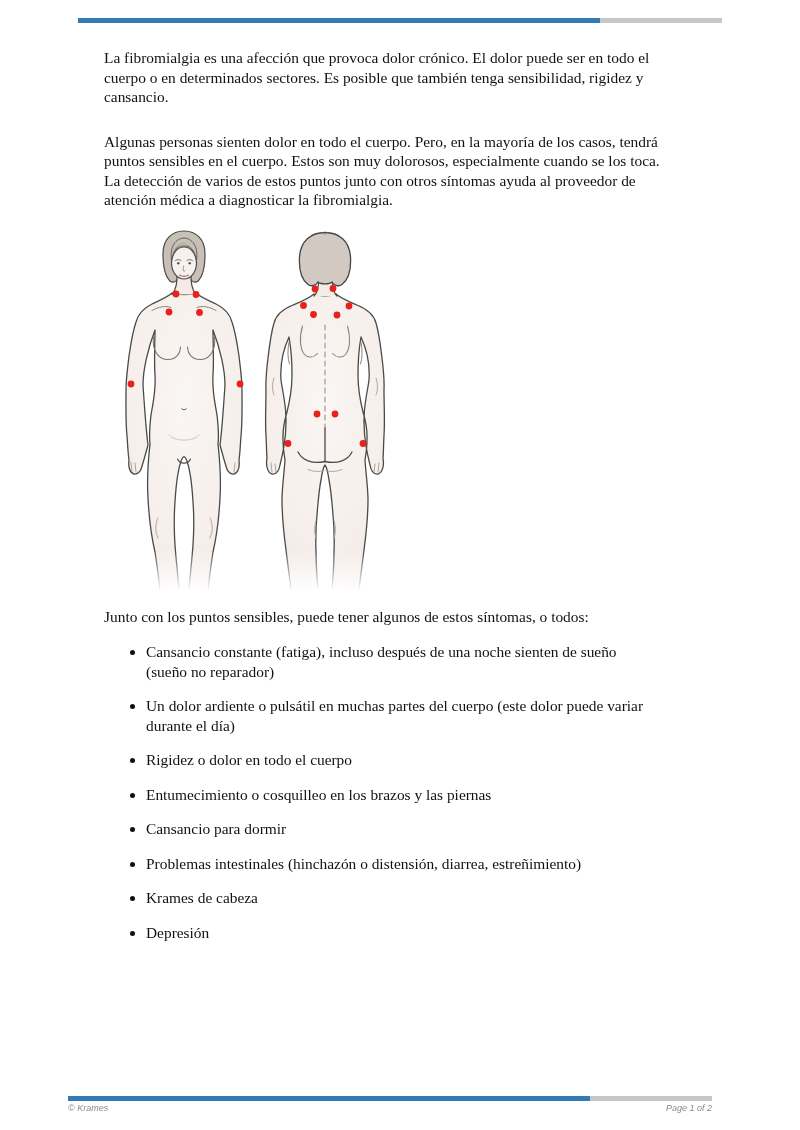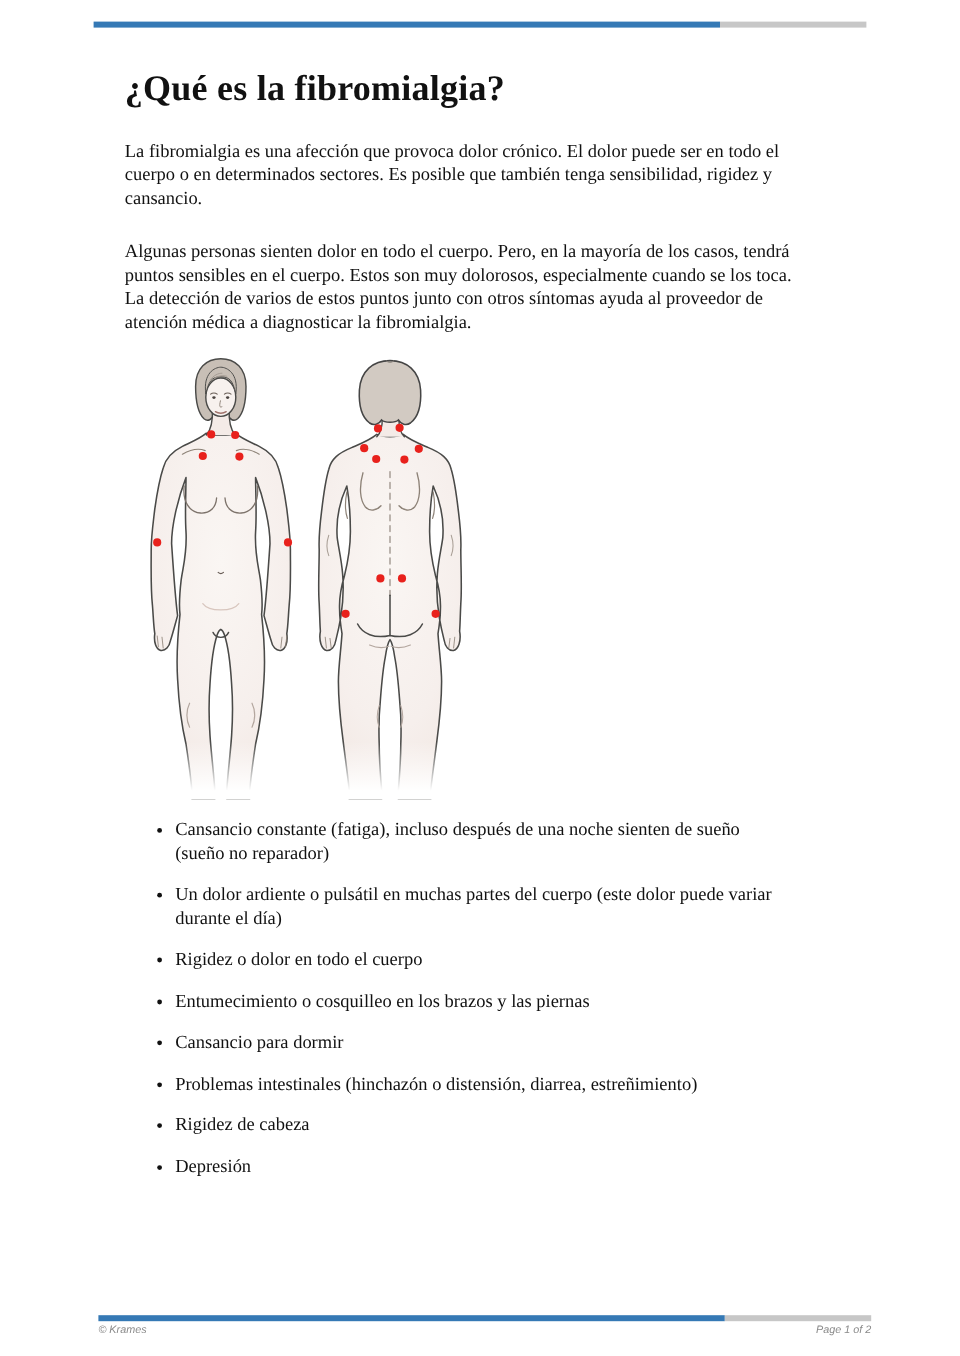--- a/index.html
+++ b/index.html
@@ -37,41 +37,40 @@
 
   ul.symptoms {
     margin:16px 0 0; padding-left:42px; list-style:disc;
   }
   ul.symptoms li {
     font-size:15.4px; line-height:19.5px; margin-bottom:15px;
     white-space:pre-line;
   }
 
   .footer {
-    position:absolute; left:82px; top:1096px; width:644px;
+    position:absolute; left:68px; top:1096px; width:644px;
   }
   .footer-meta {
     display:flex; justify-content:space-between; margin-top:2px;
     font-family:"Liberation Sans", sans-serif; font-style:italic;
     font-size:9px; color:#8a8a8a;
   }
 </style>
 </head>
 <body style="--bar-blue: #3579b5; --bar-gray: #c7c7c7;">
 
 <div class="page">
 
   <div class="rule top-rule">
     <div class="blue"></div>
     <div class="gray"></div>
   </div>
 
   <div class="content">
 
-    <h1>¿Qué es la fibromialgia?</h1>
 
     <p class="body-text">La fibromialgia es una afección que provoca dolor crónico. El dolor puede ser en todo el
 cuerpo o en determinados sectores. Es posible que también tenga sensibilidad, rigidez y
 cansancio.</p>
 
 
     <p class="body-text">Algunas personas sienten dolor en todo el cuerpo. Pero, en la mayoría de los casos, tendrá
 puntos sensibles en el cuerpo. Estos son muy dolorosos, especialmente cuando se los toca.
 La detección de varios de estos puntos junto con otros síntomas ayuda al proveedor de
 atención médica a diagnosticar la fibromialgia.</p>
@@ -198,31 +197,32 @@
             <circle cx="195" cy="184" r="3.4" fill="#e8211c"></circle>
             <circle cx="213" cy="184" r="3.4" fill="#e8211c"></circle>
             <circle cx="166" cy="213.5" r="3.4" fill="#e8211c"></circle>
             <circle cx="241" cy="213.5" r="3.4" fill="#e8211c"></circle>
           </g>
 
         <rect x="0" y="320" width="264" height="48" fill="url(#fadeG)"></rect>
       </svg>
     </figure>
 
+    <p class="list-intro">Junto con los puntos sensibles, puede tener algunos de estos síntomas, o todos:</p>
 
     <ul class="symptoms">
         <li>Cansancio constante (fatiga), incluso después de una noche sienten de sueño
 (sueño no reparador)</li>
         <li>Un dolor ardiente o pulsátil en muchas partes del cuerpo (este dolor puede variar
 durante el día)</li>
         <li>Rigidez o dolor en todo el cuerpo</li>
         <li>Entumecimiento o cosquilleo en los brazos y las piernas</li>
         <li>Cansancio para dormir</li>
         <li>Problemas intestinales (hinchazón o distensión, diarrea, estreñimiento)</li>
-        <li>Rigidez de cabeza</li>
+        <li>Krames de cabeza</li>
         <li>Depresión</li>
       </ul>
 
   </div>
 </div>
 
 <div class="footer">
   <div class="rule">
     <div class="blue"></div>
     <div class="gray"></div>

